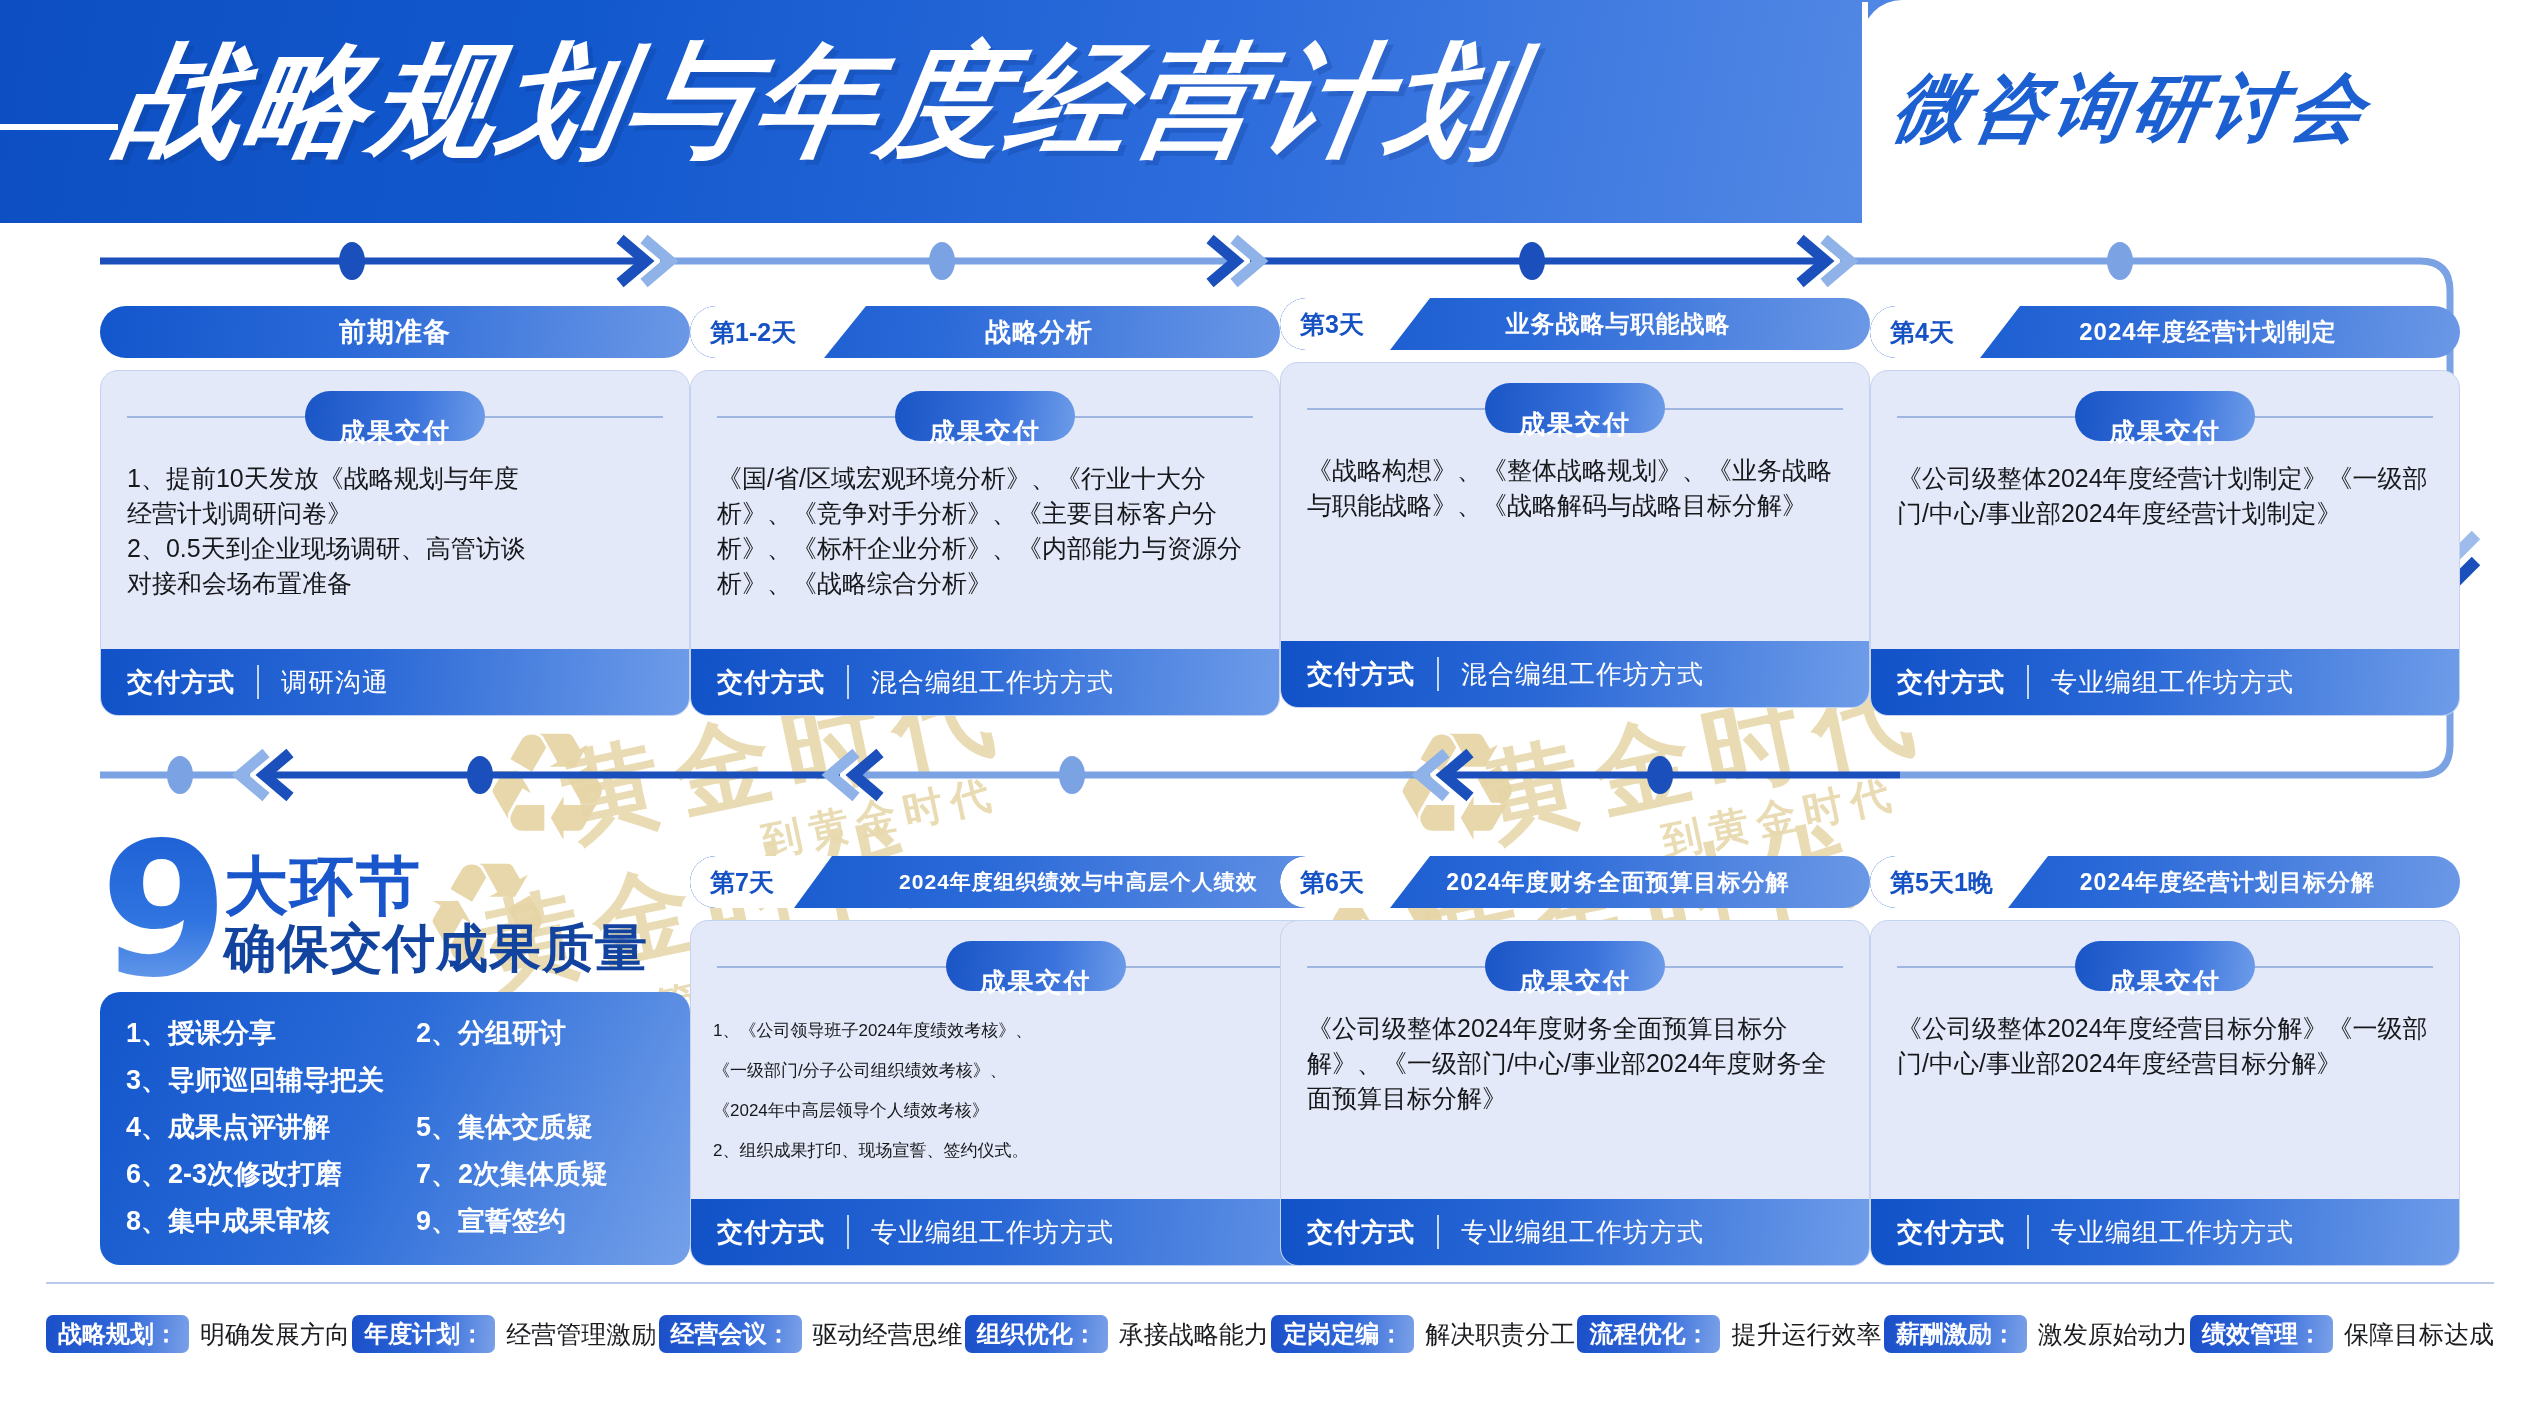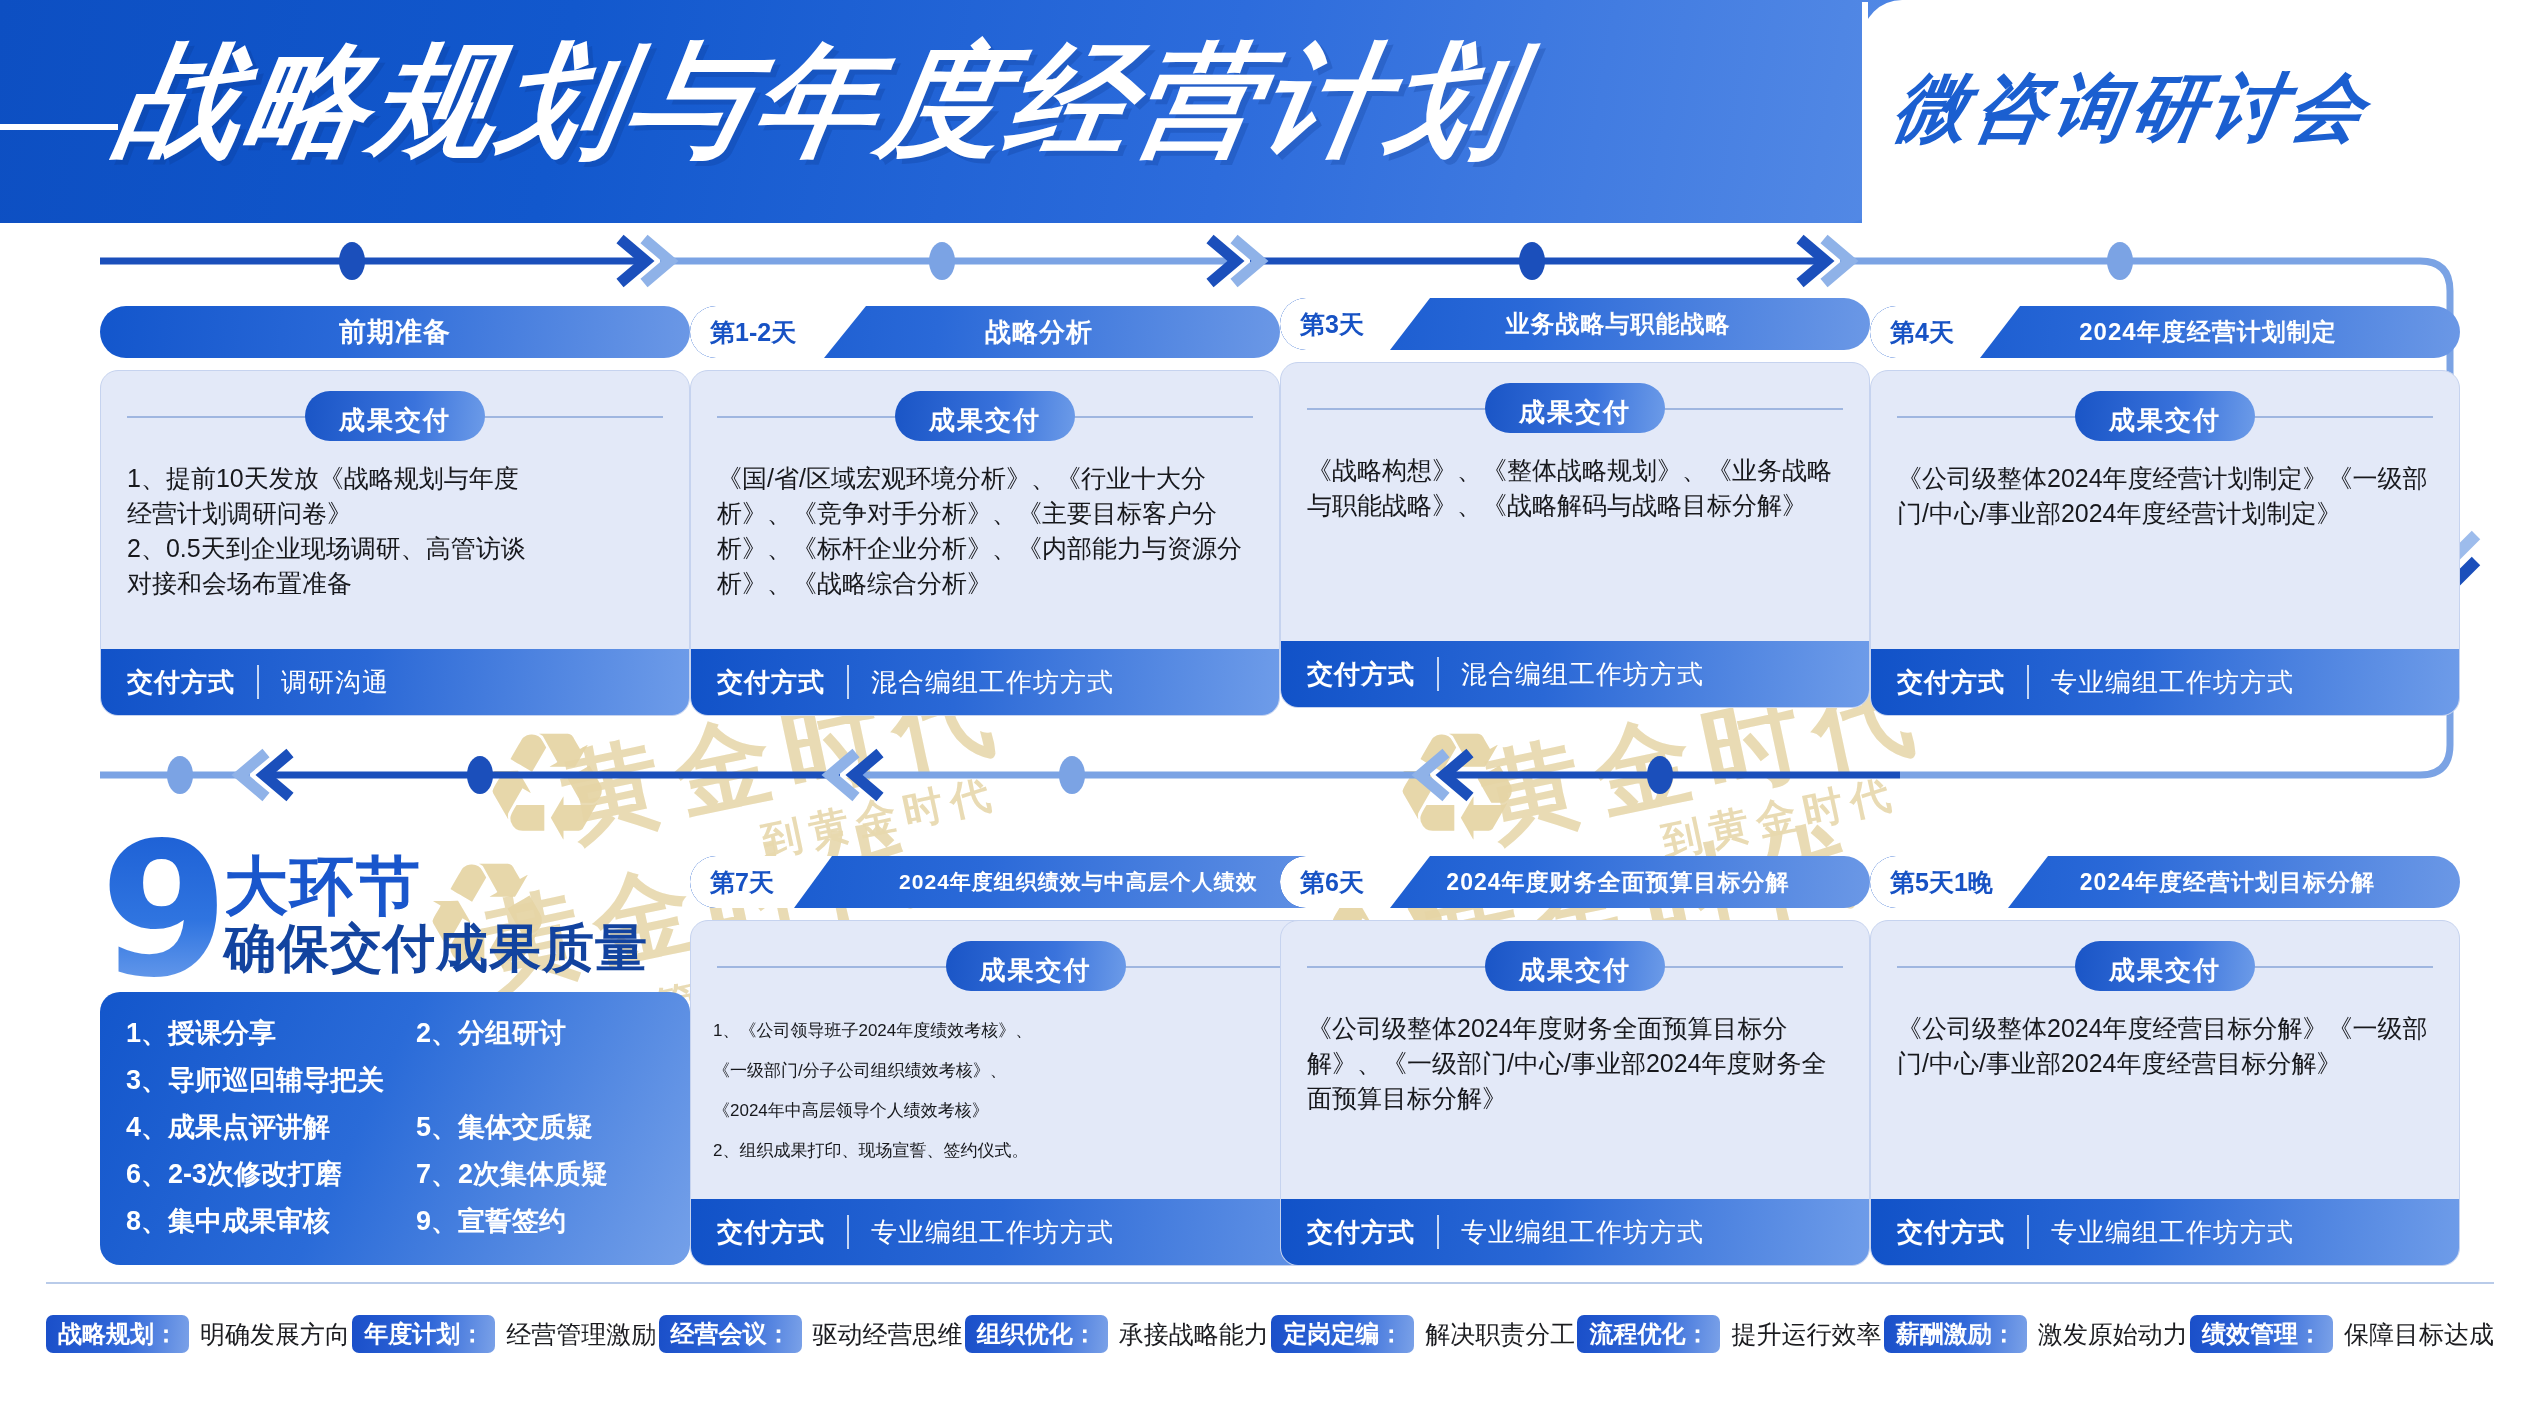--- a/index.html
+++ b/index.html
@@ -174,21 +174,21 @@
     height: 2px;
     background: #9fb6e0;
   }
   .deliver-pill {
     position: absolute;
     left: 50%;
     top: 6px;
     transform: translateX(-50%);
     height: 50px;
     line-height: 50px;
-    padding: 4px 34px;
+    padding: 16px 34px;
     border-radius: 25px;
     background: linear-gradient(95deg, #1a55c6 0%, #3a73dc 60%, #6c9be8 100%);
     color: #fff;
     font-size: 26px;
     font-weight: 800;
     letter-spacing: 2px;
     white-space: nowrap;
   }
   .card-text {
     flex: 1;

